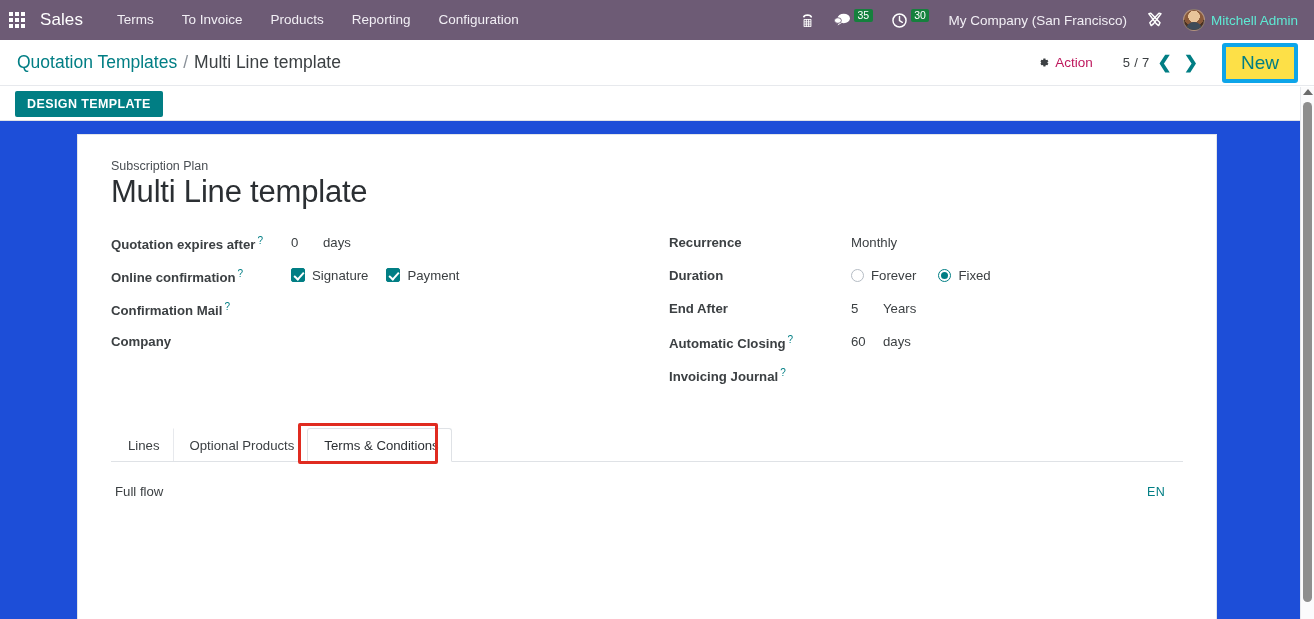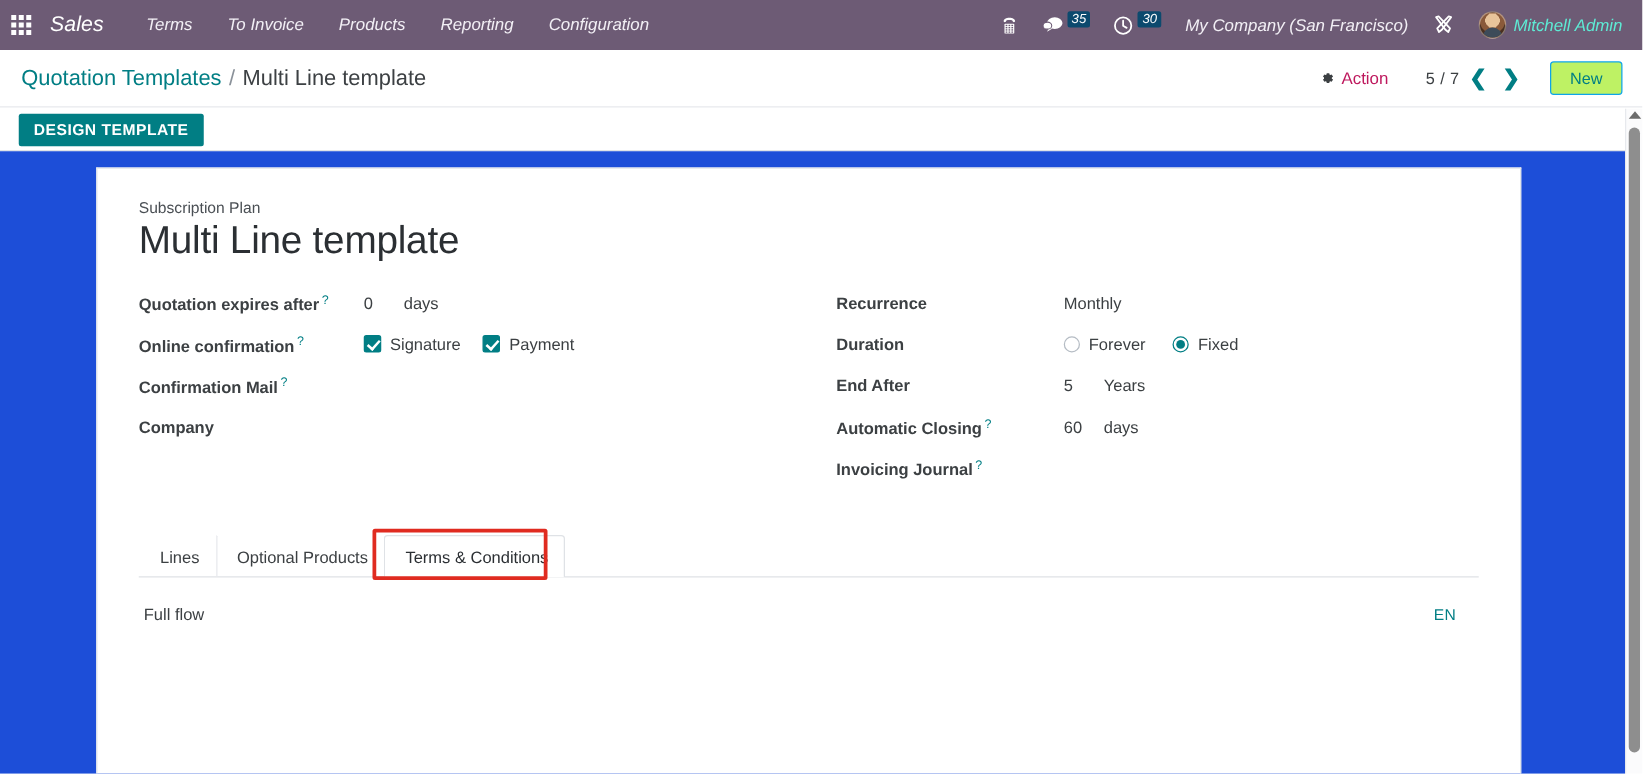--- a/index.html
+++ b/index.html
@@ -12,21 +12,20 @@
   .app { position: relative; width: 1314px; height: 619px; }
 
   
   .navbar {
     position: absolute; top: 0; left: 0;
     width: 1314px; height: 40px;
     background: #71639e;
     background: #6d5b75;
     display: flex; align-items: center;
     color: #ffffff;
-    font-style: italic;
   }
   .apps-launcher {
     display: flex; align-items: center;
     padding: 0 7px 0 9px; height: 40px;
   }
   .grid-icon { display: grid; grid-template-columns: repeat(3, 4px);
     grid-template-rows: repeat(3, 4px); gap: 2px; }
   .grid-icon i { display: block; width: 4px; height: 4px; background: #fff; }
   .brand {
     font-size: 17px; color: #fff; padding: 0 6px 0 8px;
@@ -40,21 +39,21 @@
   .nav-right {
     margin-left: auto; display: flex; align-items: center;
     height: 40px; padding-right: 10px;
   }
   .nav-icon-btn {
     position: relative; display: flex; align-items: center;
     height: 40px; padding: 0 9px; cursor: pointer;
   }
   .nav-icon-btn svg { display: block; }
   .badge {
-    display: inline-block; background: #0c4a6e; color: #fff;
+    display: inline-block; background: #15803d; color: #fff;
     font-size: 10.5px; line-height: 13px; padding: 0 3.5px;
     border-radius: 2px; margin-left: 3px; position: relative; top: -5px;
     font-weight: 400;
   }
   .company-name { font-size: 13.5px; color: #f2eff5; padding: 0 10px; white-space: nowrap; }
   .avatar {
     width: 22px; height: 22px; border-radius: 50%;
     background: radial-gradient(circle at 50% 32%, #e8c49a 0 34%, #8a5a3a 35% 60%, #4a3020 61% 100%);
     border: 1px solid rgba(255,255,255,.35); margin: 0 6px 0 8px;
     overflow: hidden; position: relative; flex: none;
@@ -87,22 +86,22 @@
   .pager {
     display: flex; align-items: center; gap: 4px;
     margin-left: 22px; font-size: 13px; color: #3c4043;
   }
   .pager-val { white-space: nowrap; letter-spacing: .3px; }
   .pager-arrow {
     color: #017e84; font-size: 17px; line-height: 1;
     padding: 0 4px; cursor: pointer; font-weight: bold;
   }
   .new-btn {
-    margin-left: 20px; border: 1px solid #0ea5e9; color: #017e84;
-    background: #bef264; font-size: 13px; padding: 5px 15px;
+    margin-left: 20px; border: 4px solid #0ea5e9; color: #017e84;
+    background: #fde047; font-size: 19px; padding: 5px 15px;
     border-radius: 3px; cursor: pointer; white-space: nowrap;
   }
 
   
   .button-row {
     position: absolute; top: 87px; left: 0;
     width: 1300px; height: 34px; background: #fff;
     border-bottom: 1px solid #dfe2e6;
     display: flex; align-items: center; padding-left: 15px;
   }

